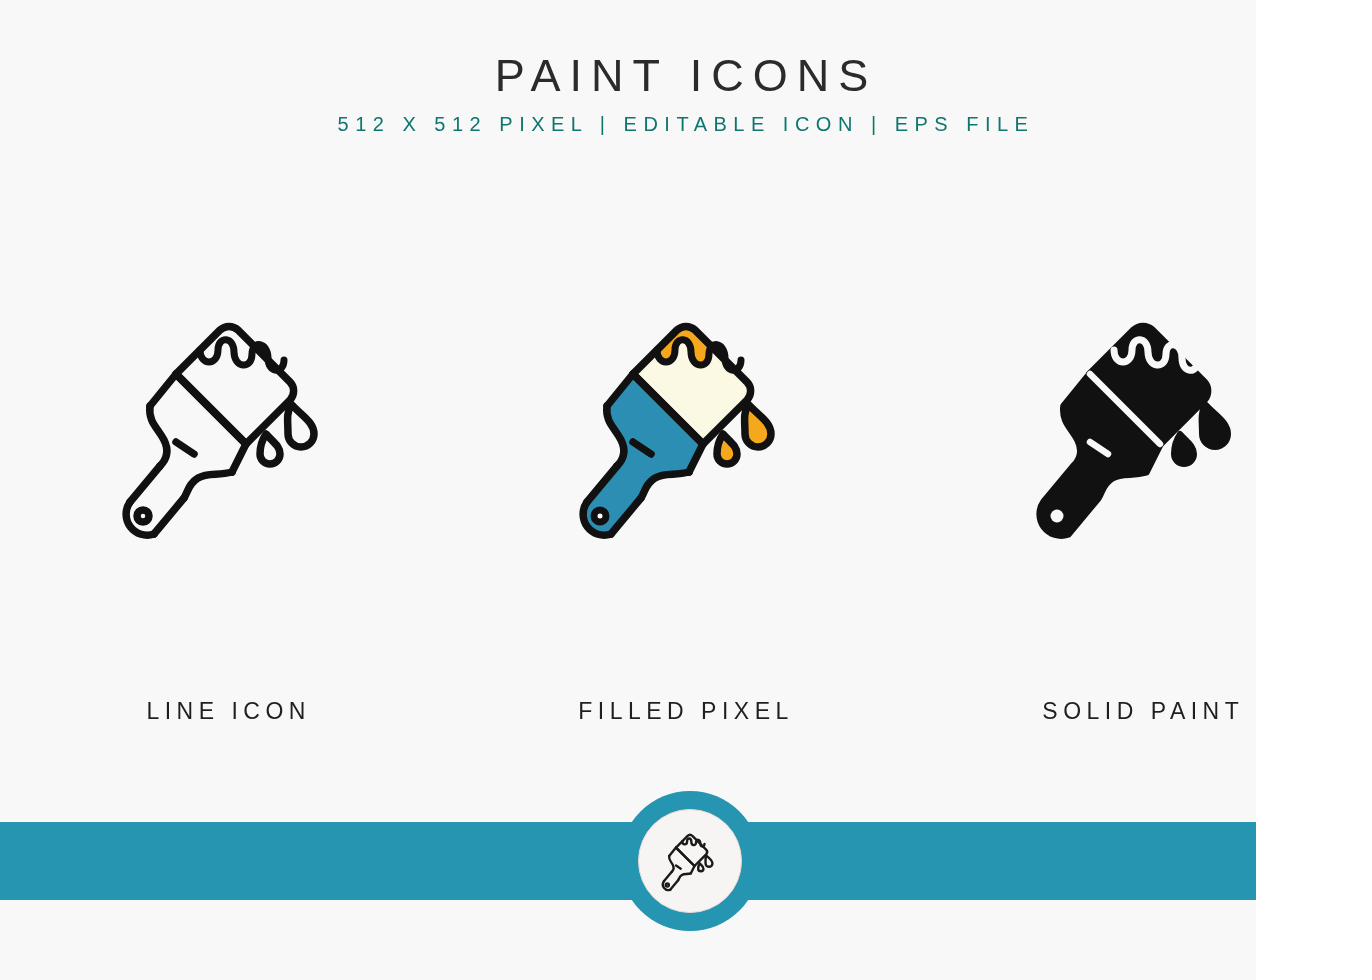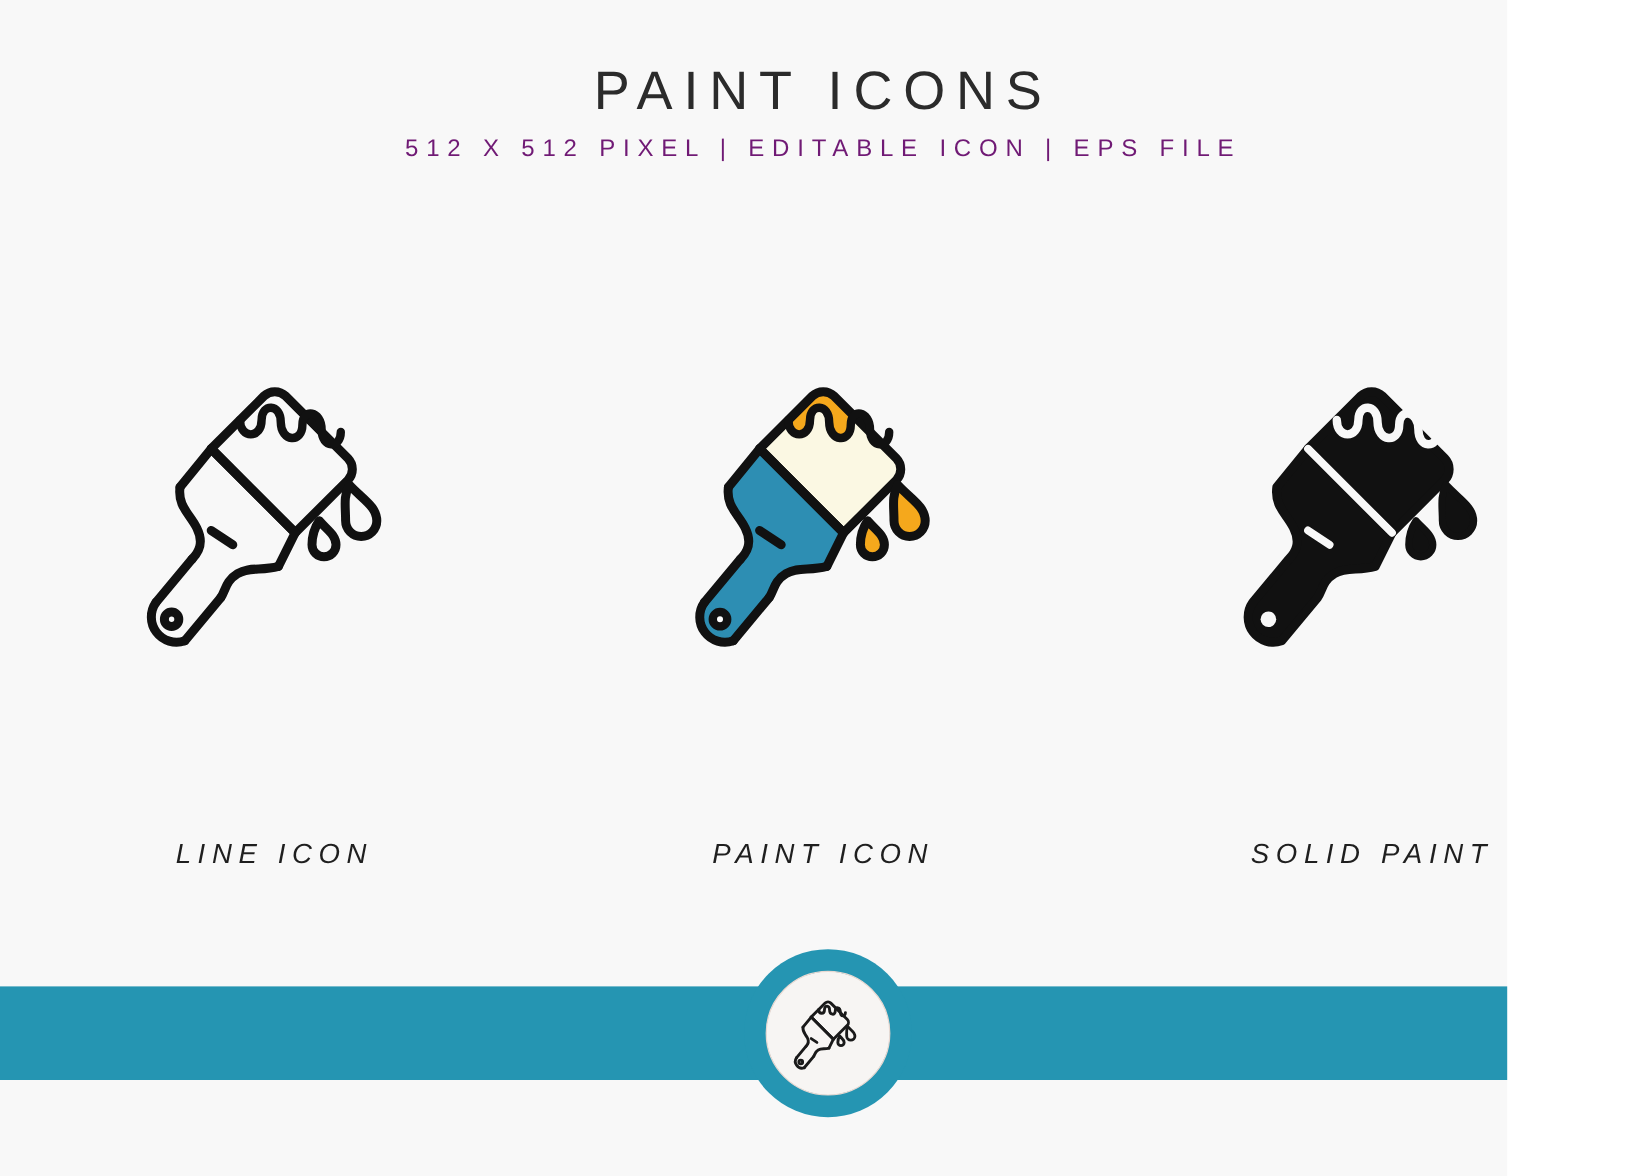--- a/index.html
+++ b/index.html
@@ -36,21 +36,21 @@
     color: #2b2b2b;
     line-height: 1.05;
     font-family: "Liberation Sans", sans-serif;
   }
   #subtitle {
     margin: 0;
     padding-top: 14px;
     font-size: 20px;
     font-weight: 400;
     letter-spacing: 6.5px;
-    color: #701a75;
+    color: #0f766e;
     font-family: "Liberation Sans", sans-serif;
   }
 
   
   #icon-row {
     position: absolute;
     top: 300px;
     left: 0;
     width: 1372px;
     height: 470px;
@@ -68,21 +68,20 @@
     display: block;
   }
   .icon-label {
     margin-top: 148px;
     font-size: 23px;
     letter-spacing: 5.5px;
     color: #1f1f1f;
     font-weight: 400;
     white-space: nowrap;
     font-family: "Liberation Sans", sans-serif;
-    font-style: italic;
   }
 
   
   #bottom-band {
     position: absolute;
     left: 0;
     top: 822px;
     width: 1372px;
     height: 78px;
     background: #2595b2;
@@ -186,21 +185,21 @@
           <path d="M46 166 L16 202"></path>
           <path d="M70 198 L40 234"></path>
           <path d="M16 202 A21 21 0 0 0 40 234"></path>
           <path d="M62 142 L80 154"></path>
         </g>
         <circle cx="29" cy="216" r="6" fill="#ffffff" stroke="#111111" stroke-width="7"></circle>
 
         <path d="M177 104 C188 116 200 122 200 134 A13 13 0 0 1 174 134 C174 122 172 114 177 104 Z" fill="#f5a81c" stroke="#111111" stroke-width="7.5" stroke-linejoin="round"></path>
         <path d="M152 134 C159 142 166 146 166 154 A10 10 0 0 1 146 154 C146 146 148 140 152 134 Z" fill="#f5a81c" stroke="#111111" stroke-width="7.5" stroke-linejoin="round"></path>
       </svg>
-      <div class="icon-label">PAINT ICON</div>
+      <div class="icon-label">FILLED PIXEL</div>
     </div>
 
     <div class="icon-col">
       <svg class="icon-art" viewBox="0 0 230 250">
 
         <path d="M62 74 L106 30 A13 13 0 0 1 124 30 L176 82 A13 13 0 0 1 176 100 L132 144 Z" fill="#111111" stroke="#111111" stroke-width="7.5" stroke-linejoin="round"></path>
         <path d="M62 74 L132 144 L118 172 C104 176 94 172 84 178 C74 184 74 192 70 198
                  L40 234 A21 21 0 0 1 16 202 L46 166 C52 160 56 152 50 140 C44 128 34 122 36 106 Z" fill="#111111" stroke="#111111" stroke-width="7.5" stroke-linejoin="round"></path>
 
         <path d="M86 50 C86 66 104 66 104 50 C104 36 120 36 120 52 C120 68 138 70 138 54

